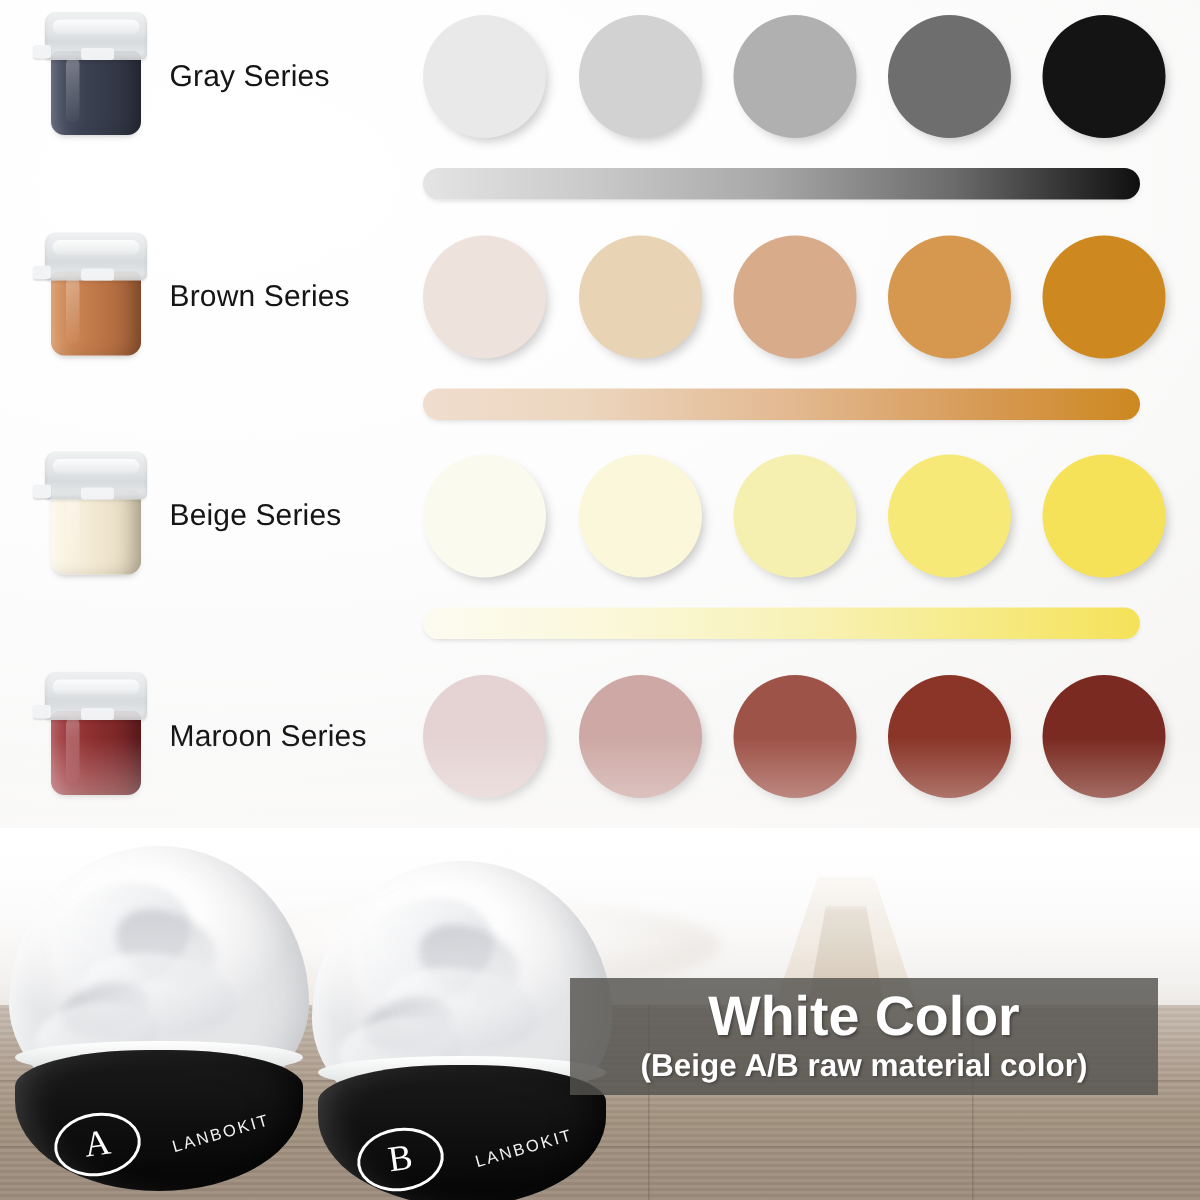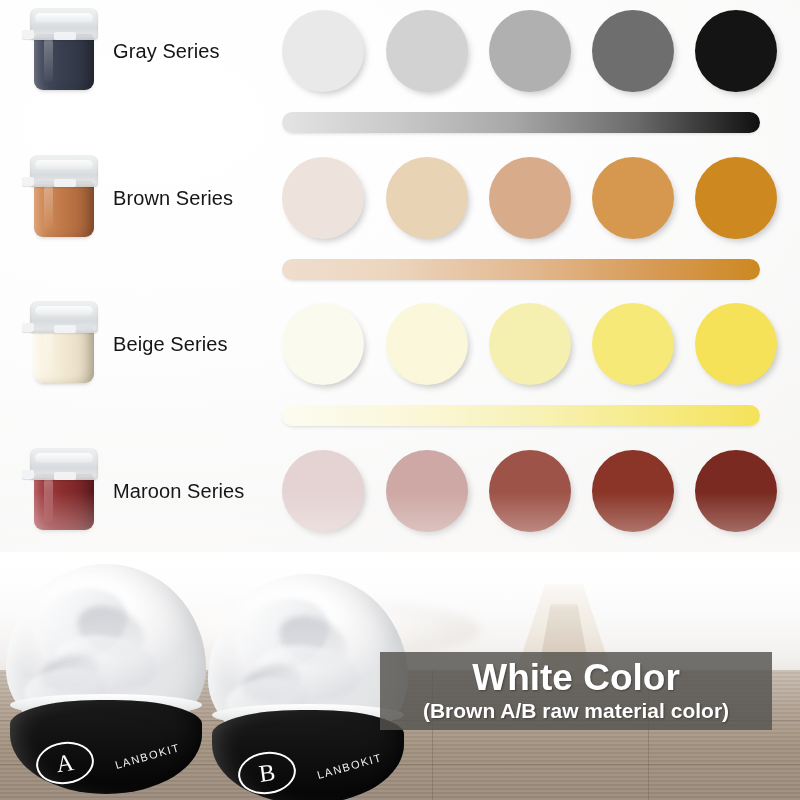--- a/index.html
+++ b/index.html
@@ -451,17 +451,17 @@
         <div class="swirl s3"></div>
       </div>
       <div class="bigjar-rim"></div>
       <div class="bigjar-band"></div>
       <div class="badge">B</div>
       <div class="brand">LANBOKIT</div>
     </div>
 
     <div class="banner">
       <div class="banner-title">White Color</div>
-      <div class="banner-sub">(Brown A/B raw material color)</div>
+      <div class="banner-sub">(Beige A/B raw material color)</div>
     </div>
   </div>
 
 </div>
 
 </body></html>

